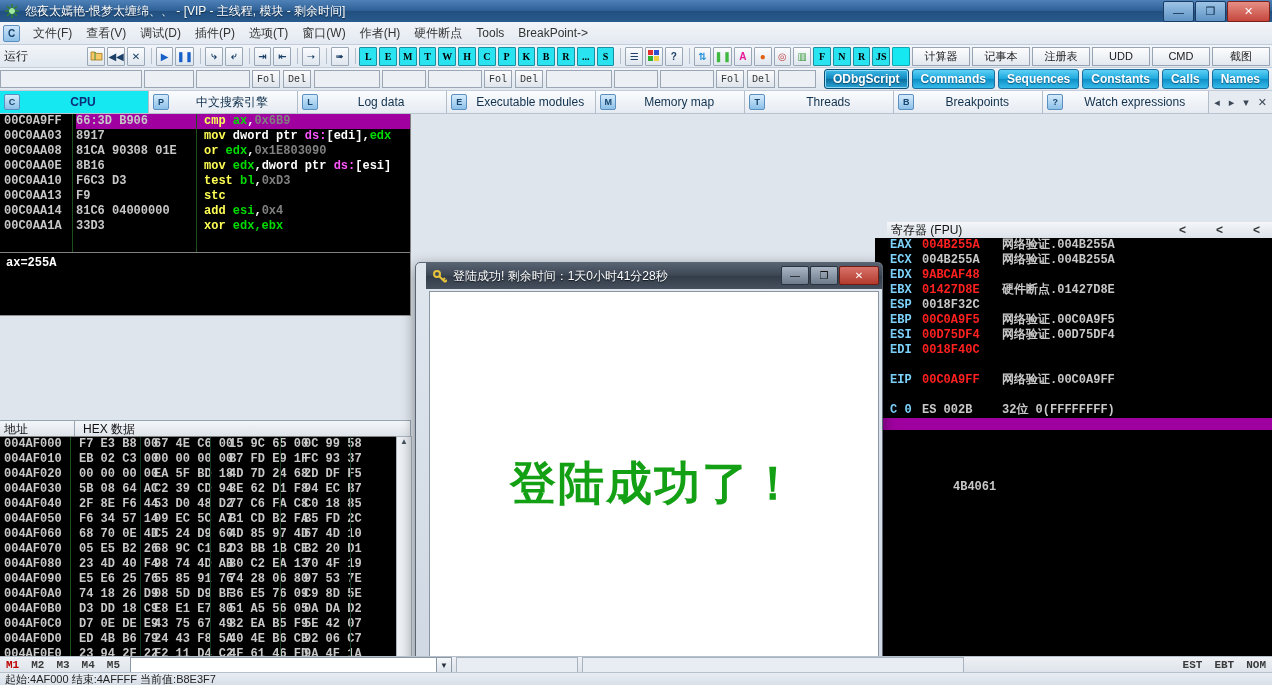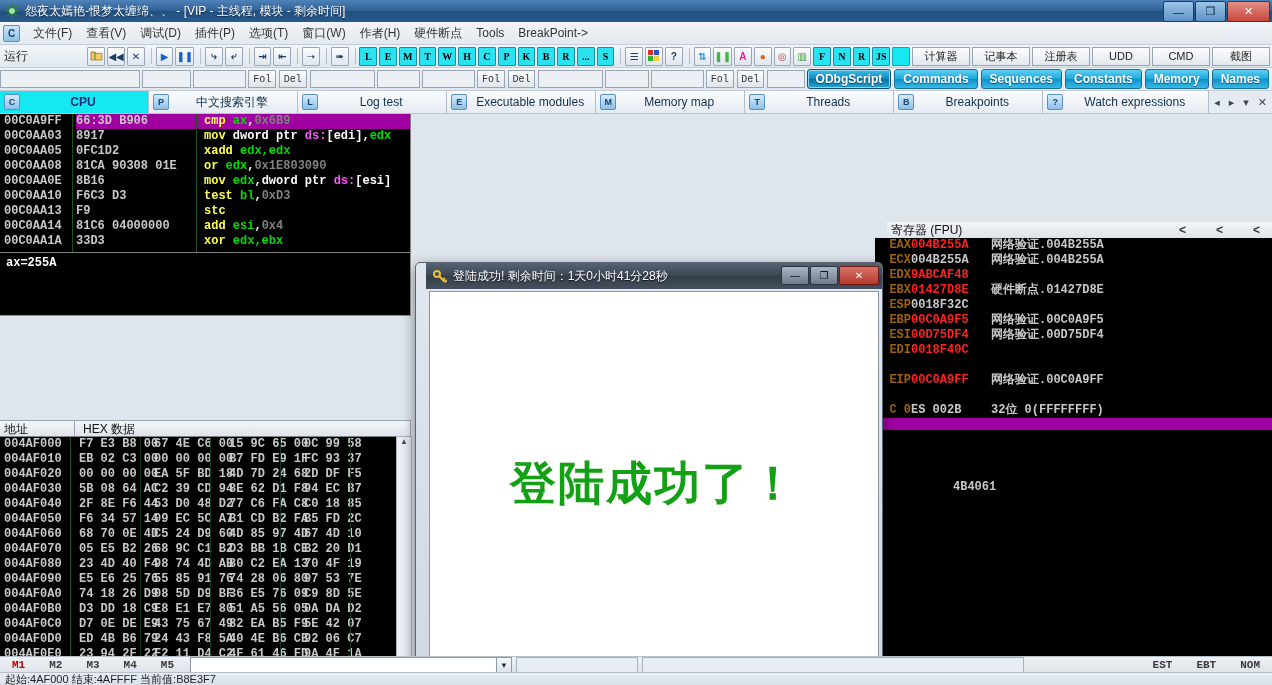--- a/index.html
+++ b/index.html
@@ -113,21 +113,21 @@
   .mrow .mt{padding-left:4px;color:#c8c8c8;}
 
   
   #reghdr{position:absolute;left:875px;top:108px;width:397px;height:16px;
     background:linear-gradient(#f4f6f9,#dde3ea);display:flex;align-items:center;
     font-size:12px;color:#111;margin-left:12px;}
   #reghdr .rt{padding-left:4px;}
   #reghdr .chev{color:#333;font-size:12px;font-weight:bold;}
   #regs{left:875px;top:124px;width:397px;height:180px;}
   .rrow{display:flex;height:15px;line-height:15px;font-size:12px;white-space:nowrap;font-weight:bold;}
-  .rrow .rn{width:32px;padding-left:4px;color:#a16207;text-align:right;}
+  .rrow .rn{width:32px;padding-left:15px;color:#7dd3fc;}
   .rrow .rv{width:80px;color:#ff2020;}
   .rrow .rv.dim{color:#c8c8c8;}
   .rrow .rc{color:#c8c8c8;}
   #regsbar{position:absolute;left:875px;top:304px;width:397px;height:12px;background:#a000a0;}
 
   
   #rightblack{left:875px;top:316px;width:397px;height:340px;}
   #midblack{left:632px;top:316px;width:243px;height:340px;background:#000;}
 
   
@@ -159,21 +159,21 @@
   .dlg .dbtn.x{width:38px;background:linear-gradient(#d7736a,#b43a2d);color:#fff;border-color:#6f1c14;}
   .dlg .dbody{margin:2px 3px 3px 3px;height:384px;background:#fff;border:1px solid #8a95a2;
     display:flex;align-items:center;justify-content:center;}
   .dlg .dmsg{color:#14a014;font-size:46px;font-weight:bold;letter-spacing:2px;
     font-family:"DejaVu Sans",sans-serif;}
 
   
   .mbar{position:absolute;left:0;top:656px;width:1272px;height:16px;
     background:linear-gradient(#eef1f5,#dde3ea);border-top:1px solid #b6c0cb;
     display:flex;align-items:center;}
-  .mbar .mk{font-size:11px;font-weight:bold;color:#3a3a3a;padding:0 12px;
+  .mbar .mk{font-size:11px;font-weight:bold;color:#3a3a3a;padding:0 6px;
     font-family:"Liberation Mono",monospace;}
   .mbar .mk.on{color:#c00000;}
   .mbar .combo{height:14px;width:320px;border:1px solid #8c98a6;background:#fff;
     display:flex;align-items:center;justify-content:flex-end;margin-left:4px;}
   .mbar .combo b{width:14px;text-align:center;font-size:8px;color:#28313c;
     background:linear-gradient(#f6f8fa,#dde4eb);border-left:1px solid #8c98a6;height:100%;
     display:flex;align-items:center;justify-content:center;}
   .mbar .cell{height:14px;border:1px solid #a9b3be;background:#e8edf3;margin-left:4px;}
   .sbar{position:absolute;left:0;top:672px;width:1272px;height:13px;
     background:linear-gradient(#e8edf3,#d7dee7);border-top:1px solid #b6c0cb;
@@ -324,36 +324,36 @@
     <div class="fld" style="width:42px"></div>
     <div class="fld" style="width:52px"></div>
     <div class="fdbtn">Fol</div>
     <div class="fdbtn">Del</div>
     <div class="fld" style="width:36px"></div>
     <div style="flex:1"></div>
     <div class="obtn active">ODbgScript</div>
     <div class="obtn">Commands</div>
     <div class="obtn">Sequences</div>
     <div class="obtn">Constants</div>
-    <div class="obtn">Memory</div>
+    <div class="obtn">Calls</div>
     <div class="obtn">Names</div>
   </div>
 
   <div class="tabs">
     <div class="tab sel" style="width:152px">
       <div class="tbadge">C</div>
       <div class="tlab">CPU</div>
     </div>
     <div class="tab" style="width:152px">
       <div class="tbadge">P</div>
       <div class="tlab">中文搜索引擎</div>
     </div>
     <div class="tab" style="width:152px">
       <div class="tbadge">L</div>
-      <div class="tlab">Log test</div>
+      <div class="tlab">Log data</div>
     </div>
     <div class="tab" style="width:152px">
       <div class="tbadge">E</div>
       <div class="tlab">Executable modules</div>
     </div>
     <div class="tab" style="width:152px">
       <div class="tbadge">M</div>
       <div class="tlab">Memory map</div>
     </div>
     <div class="tab" style="width:152px">
@@ -385,25 +385,20 @@
       <div id="disasm-rows">
           <div class="drow hl">
             <div class="addr">00C0A9FF</div>
             <div class="hex">66:3D B906</div>
             <div class="asm"><span class="mn">cmp </span><span class="rg">ax</span><span class="wt">,</span><span class="im">0x6B9</span></div>
           </div>
           <div class="drow">
             <div class="addr">00C0AA03</div>
             <div class="hex">8917</div>
             <div class="asm"><span class="mn">mov </span><span class="wt">dword ptr </span><span class="pk">ds:</span><span class="wt">[edi]</span><span class="wt">,</span><span class="rg">edx</span></div>
-          </div>
-          <div class="drow">
-            <div class="addr">00C0AA05</div>
-            <div class="hex">0FC1D2</div>
-            <div class="asm"><span class="mn">xadd </span><span class="rg">edx,edx</span></div>
           </div>
           <div class="drow">
             <div class="addr">00C0AA08</div>
             <div class="hex">81CA 90308 01E</div>
             <div class="asm"><span class="mn">or </span><span class="rg">edx</span><span class="wt">,</span><span class="im">0x1E803090</span></div>
           </div>
           <div class="drow">
             <div class="addr">00C0AA0E</div>
             <div class="hex">8B16</div>
             <div class="asm"><span class="mn">mov </span><span class="rg">edx</span><span class="wt">,</span><span class="wt">dword ptr </span><span class="pk">ds:</span><span class="wt">[esi]</span></div>

